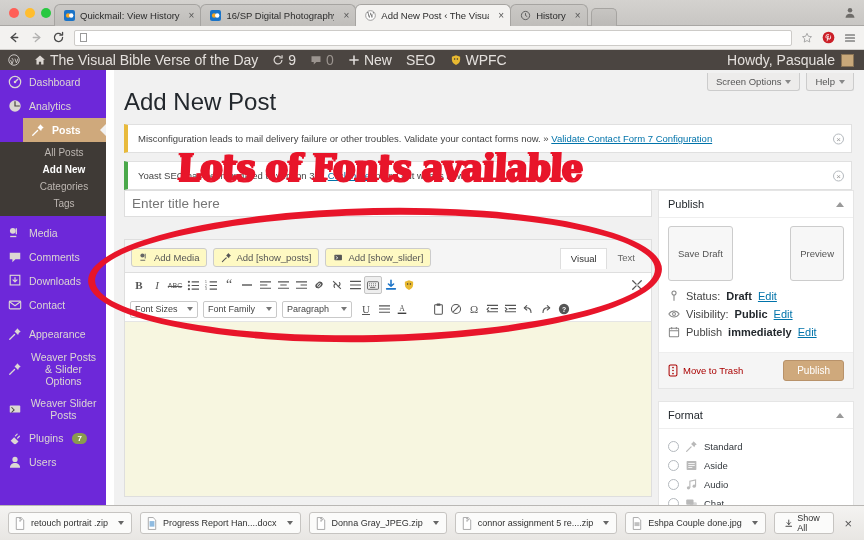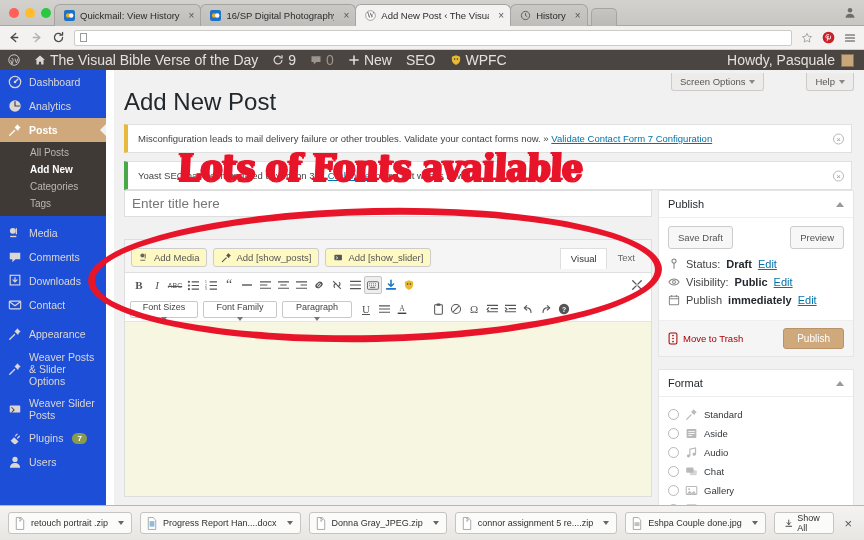--- a/index.html
+++ b/index.html
@@ -66,27 +66,27 @@
   }
   .ab-item { display: flex; align-items: center; gap: 4px; padding: 0 7px; height: 20px; white-space: nowrap; }
   .ab-item:first-child { padding-left: 0; }
   .ab-ico { width: 12px; height: 12px; display: block; }
   .ab-right { margin-left: auto; display: flex; align-items: center; gap: 6px; padding-right: 2px; }
   .ab-avatar { width: 13px; height: 13px; background: #c8a87a; border: 1px solid #8a7456; display: block; }
 
   
   .wp-sidebar {
     position: absolute; top: 70px; left: 0; width: 106px; height: 435px;
-    background: #1d4ed8; color: #dcd7d3; font-size: 10.5px; overflow: hidden;
+    background: #6d28d9; color: #dcd7d3; font-size: 10.5px; overflow: hidden; text-align: center;
   }
   .menu-row {
     display: flex; align-items: center; gap: 7px;
     padding: 5px 8px; line-height: 1.15; min-height: 22px;
   }
-  .menu-row.current { background: #cfa97c; color: #fff; font-weight: bold; position: relative; }
+  .menu-row.current { background: #cfa97c; color: #fff; font-weight: bold; position: relative; margin-left: 23px; }
   .menu-row.current::after {
     content: ""; position: absolute; right: -1px; top: 50%; transform: translateY(-50%);
     border-top: 7px solid transparent; border-bottom: 7px solid transparent;
     border-right: 7px solid #f1f1f1;
   }
   .menu-ico-box { width: 14px; height: 14px; flex: 0 0 14px; display: block; }
   .submenu { background: #3f3a36; padding: 2px 0 4px 16px; }
   .submenu-row { padding: 3px 8px 3px 14px; font-size: 10px; color: #bdb7b2; }
   .submenu-row.current { color: #fff; font-weight: bold; }
   .menu-sep { height: 5px; }
@@ -97,21 +97,21 @@
 
   
   .wp-content {
     position: absolute; top: 70px; left: 114px; width: 750px; height: 435px;
     background: #f1f1f1; overflow: hidden;
   }
   .screen-meta { position: absolute; top: 3px; right: 10px; display: flex; gap: 6px; }
   .meta-btn {
     background: #edeceb; border: 1px solid #ccc; border-top: none;
     border-radius: 0 0 3px 3px; font-size: 9.5px; color: #555;
-    padding: 3px 8px; display: flex; align-items: center; gap: 4px; cursor: pointer; margin-left: 36px;
+    padding: 3px 8px; display: flex; align-items: center; gap: 4px; cursor: pointer;
   }
   .caret-dn { width: 0; height: 0; border-left: 3px solid transparent; border-right: 3px solid transparent; border-top: 4px solid #888; display: block; }
 
   .page-title { margin: 18px 0 8px 10px; font-size: 24px; font-weight: normal; color: #23282d; }
 
   .notices { padding: 0 12px 0 10px; }
   .notice {
     background: #fff; border: 1px solid #e0e0e0; border-left-width: 4px;
     margin-bottom: 8px; padding: 8px 10px; font-size: 9.5px; color: #444;
     display: flex; align-items: center; position: relative; min-height: 26px;
@@ -155,39 +155,39 @@
   .tb-btn {
     width: 18px; height: 18px; display: flex; align-items: center; justify-content: center;
     color: #555; font-size: 11px; cursor: pointer; flex: 0 0 18px;
   }
   .tb-btn svg { display: block; }
   .tb-btn.framed { border: 1px solid #c5c5c5; background: #eee; border-radius: 2px; }
   .tb-spacer { flex: 1; }
   .tb-select {
     height: 17px; border: 1px solid #c9c9c9; background: #fff; border-radius: 2px;
     font-size: 9px; color: #444; display: flex; align-items: center;
-    padding: 0 4px; margin-right: 5px; gap: 5px; cursor: pointer; flex-direction: column;
+    padding: 0 4px; margin-right: 5px; gap: 5px; cursor: pointer;
   }
   .tb-select .lbl { white-space: nowrap; }
   .tb-select .cv { width: 0; height: 0; border-left: 3px solid transparent; border-right: 3px solid transparent; border-top: 4px solid #777; display:block; }
   .editor-body { background: #f7f6e0; height: 175px; border-top: 1px solid #e5e5e5; }
 
   
   .meta-col { position: absolute; right: 10px; top: 120px; width: 196px; }
   .postbox { background: #fff; border: 1px solid #e5e5e5; margin-bottom: 12px; }
   .postbox-h {
     display: flex; align-items: center; justify-content: space-between;
     padding: 7px 9px; border-bottom: 1px solid #eee; font-size: 11px; color: #23282d;
   }
   .toggle-ind { width: 0; height: 0; border-left: 4px solid transparent; border-right: 4px solid transparent; border-bottom: 5px solid #999; display:block; }
   .pb-inner { padding: 8px 9px; }
   .pub-top { display: flex; justify-content: space-between; margin-bottom: 9px; }
   .btn-sec {
     background: #f7f7f7; border: 1px solid #ccc; border-radius: 3px;
-    font-size: 9.5px; color: #555; padding: 5px 9px; cursor: pointer;
+    font-size: 9.5px; color: #555; padding: 21px 9px; cursor: pointer;
   }
   .pub-line { display: flex; align-items: center; gap: 6px; font-size: 11px; color: #444; margin: 6px 0; }
   .pub-line .pico { width: 12px; height: 12px; flex: 0 0 12px; display: block; color: #888; }
   .pub-line b { color: #23282d; }
   .pub-line a { color: #0073aa; text-decoration: underline; }
   .pub-foot {
     display: flex; align-items: center; justify-content: space-between;
     background: #f5f5f5; border-top: 1px solid #eee; padding: 7px 9px;
   }
   .trash-link { font-size: 9.5px; color: #a00; display: flex; align-items: center; gap: 5px; cursor: pointer; }

